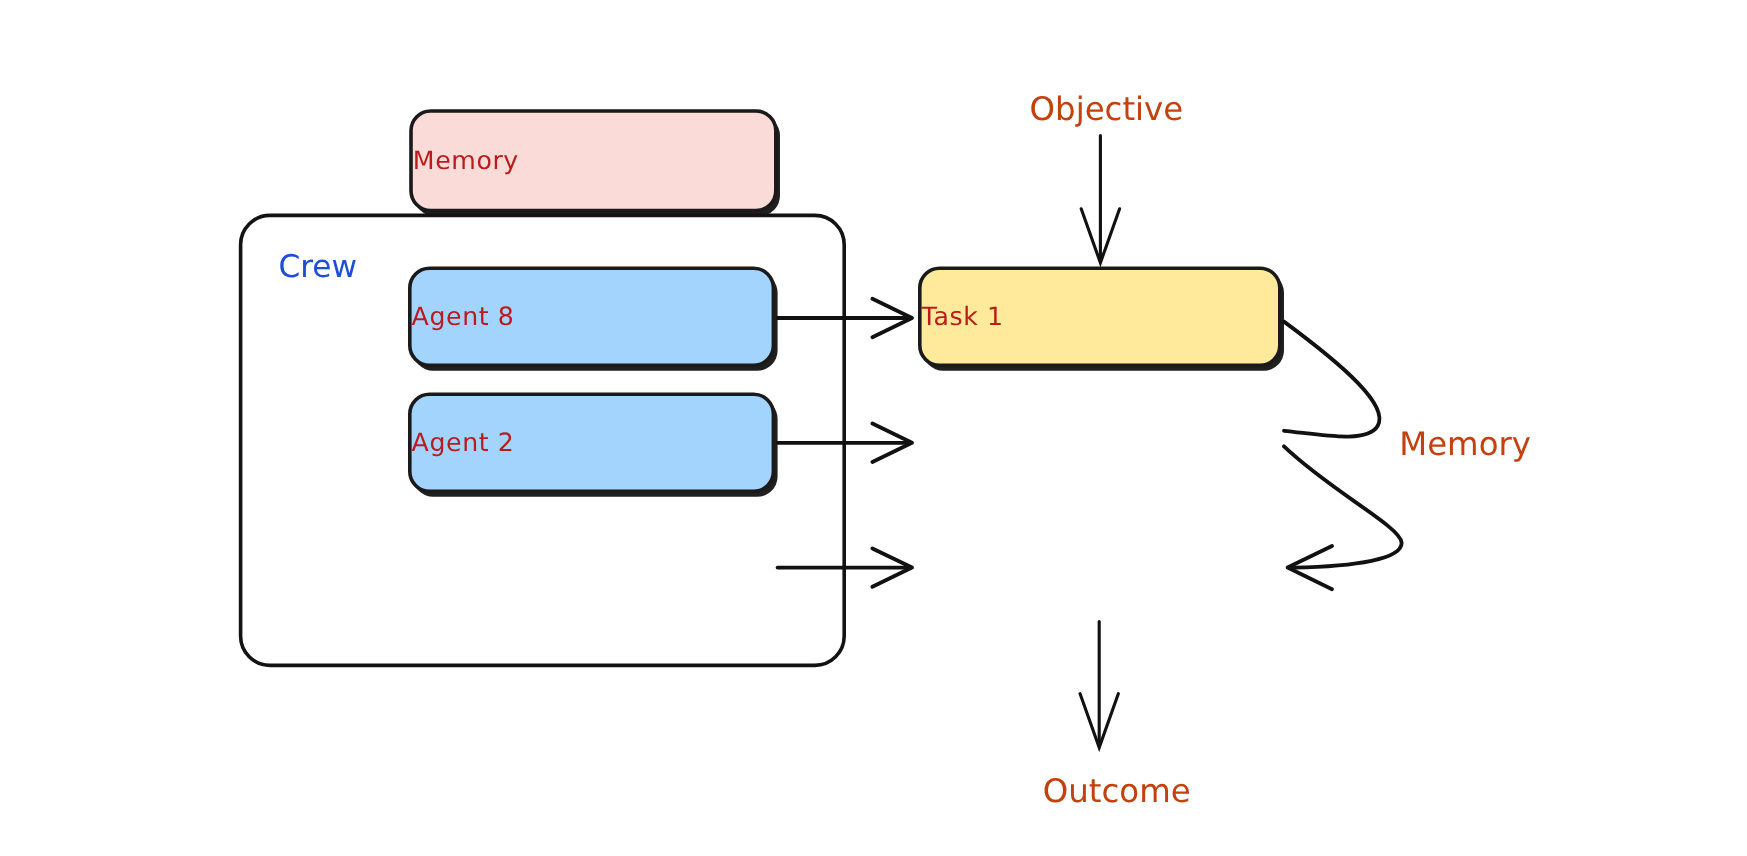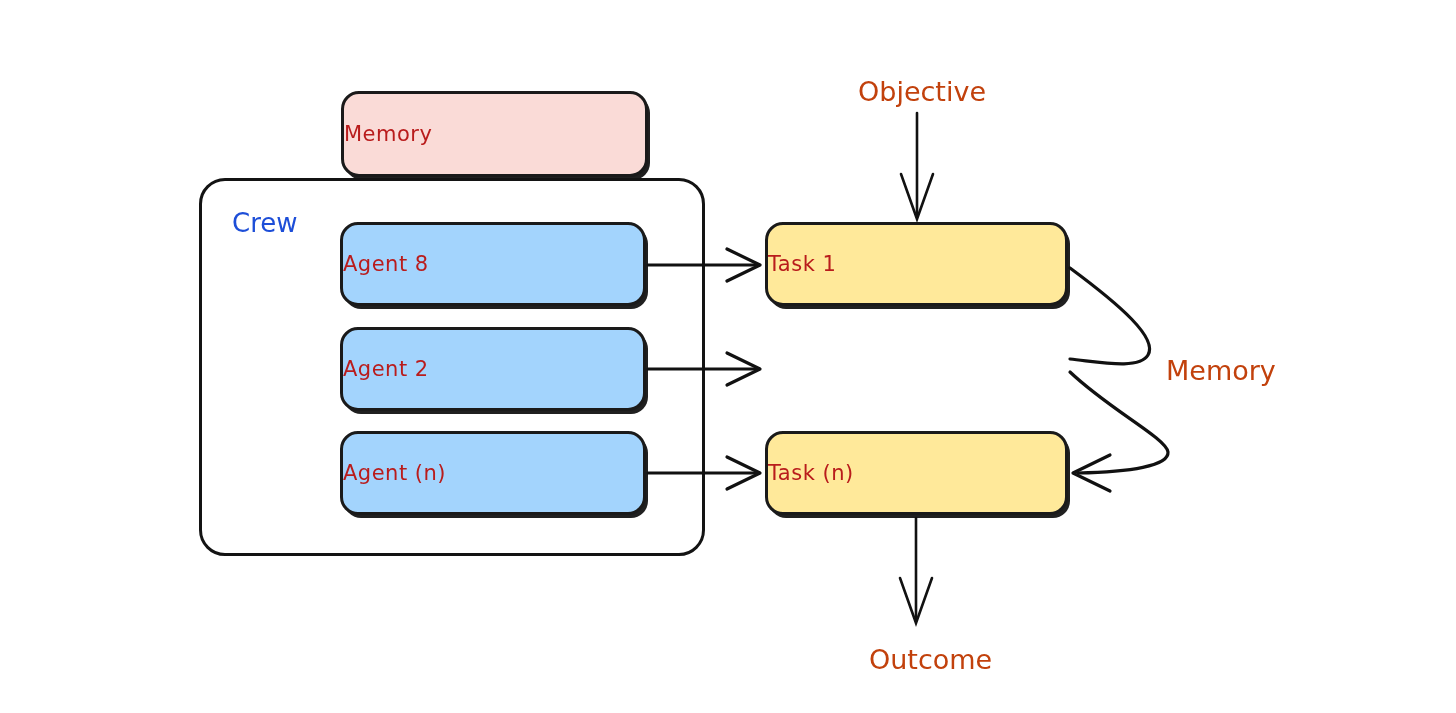--- a/index.html
+++ b/index.html
@@ -91,30 +91,24 @@
 
   <div class="crew-box" style="left:199px; top:178px; width:506px; height:378px;"></div>
   <div class="crew-label" style="left:232px; top:208px;">Crew</div>
 
   <div class="node agent" style="left:340px; top:222px; width:306px; height:84px;">
     <span>Agent  8</span>
   </div>
   <div class="node agent" style="left:340px; top:327px; width:306px; height:84px;">
     <span>Agent  2</span>
   </div>
-  <div class="node agent" style="left:340px; top:431px; width:306px; height:84px;">
-    <span>Agent (n)</span>
-  </div>
 
 
   <div class="node task" style="left:765px; top:222px; width:303px; height:84px;">
     <span>Task  1</span>
-  </div>
-  <div class="node task" style="left:765px; top:431px; width:303px; height:84px;">
-    <span>Task (n)</span>
   </div>
 
   <div class="free-label" style="left:858px; top:76px;">Objective</div>
   <div class="free-label" style="left:1166px; top:355px;">Memory</div>
   <div class="free-label" style="left:857px; top:644px;margin-left:12px;">Outcome</div>
 
   <svg class="overlay" viewBox="0 0 1456 713">
 
     <g>
       <path class="ln" d="M 648 265 L 757 265"></path>

